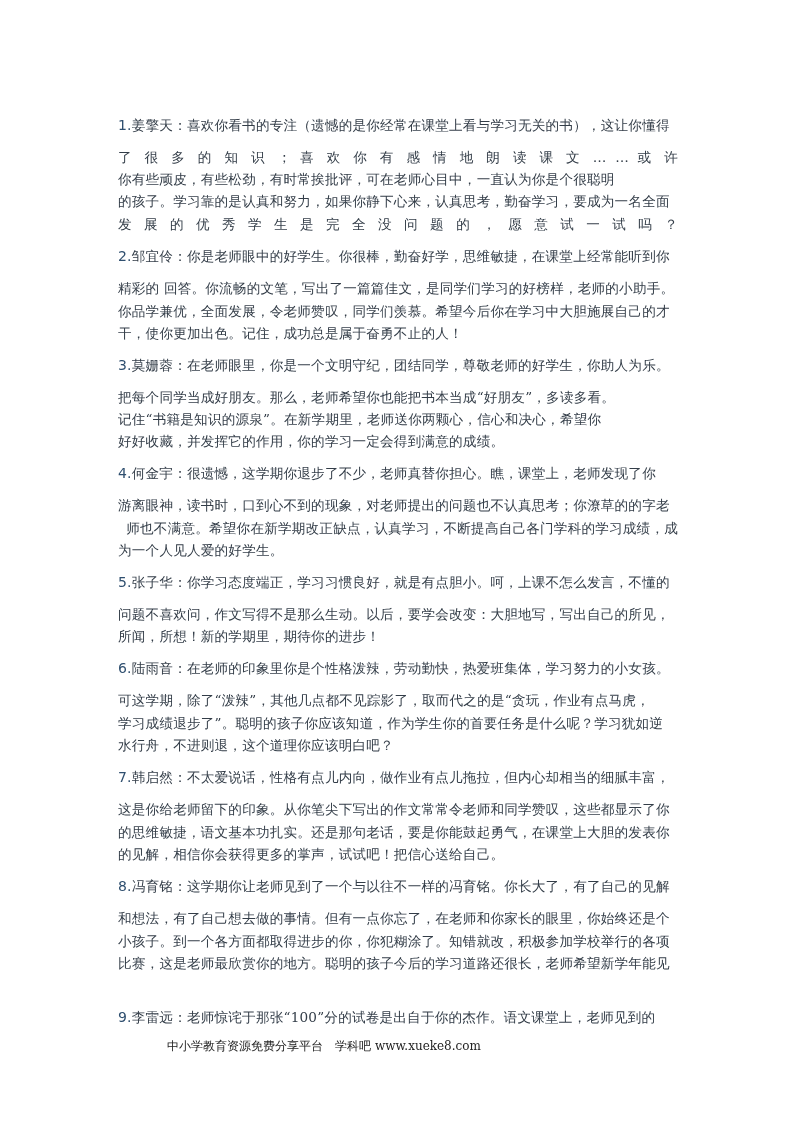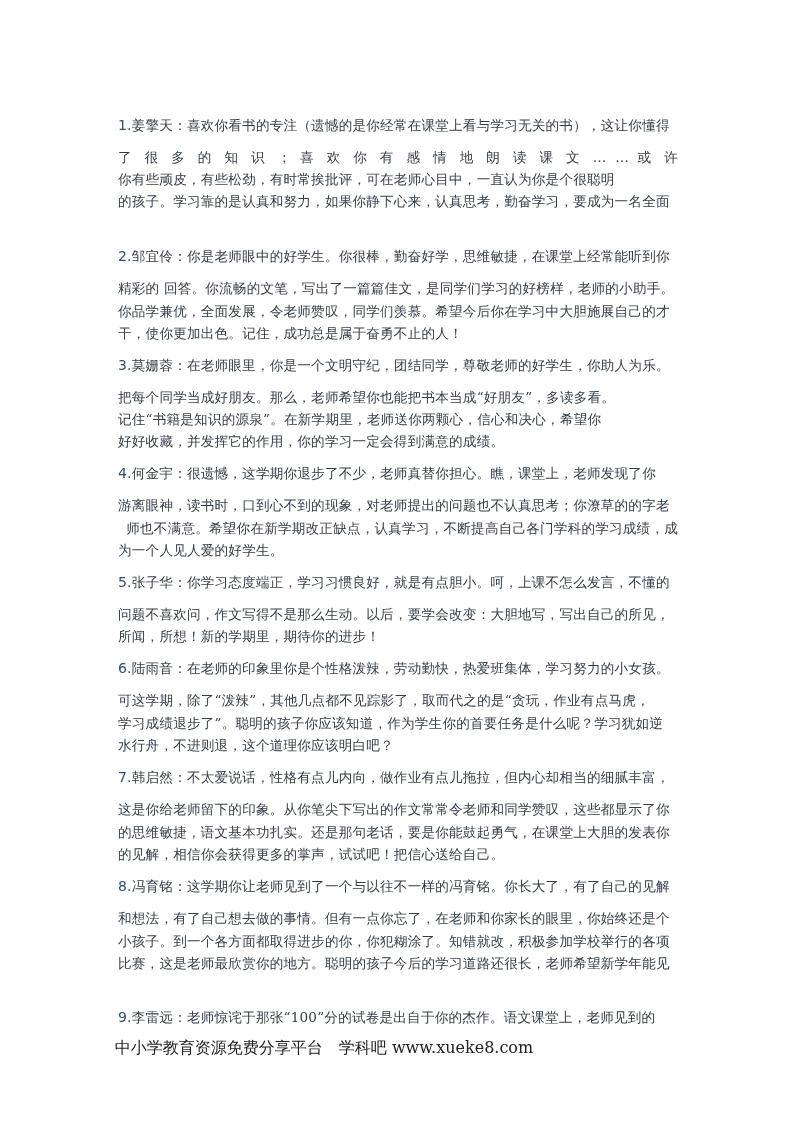--- a/index.html
+++ b/index.html
@@ -2,30 +2,31 @@
 <html><head>
 <meta charset="utf-8">
 <style>
   html, body { margin: 0; padding: 0; background: #ffffff; }
   body { width: 793px; height: 1122px; position: relative; overflow: hidden;
          font-family: "DejaVu Serif", "Liberation Serif", serif; color: #2a3440; }
   .page { position: absolute; left: 0; top: 8px; width: 766px; height: 1122px; border-radius: 12px; }
   .line { position: absolute; left: 118px; width: 560px; font-size: 13.6px; line-height: 18px; white-space: nowrap; color: #333d48; letter-spacing: 0.2px; }
   .num { font-family: "DejaVu Sans", "Liberation Sans", sans-serif; color: #2f4f6f; font-size: 14px; }
   .justify { text-align: justify; text-align-last: justify; white-space: normal; }
-  .footer { position: absolute; top: 1038px; left: 0; width: 648px; text-align: center; font-size: 16px; color: #222; }
+  .footer { position: absolute; top: 1038px; left: 0; width: 648px; text-align: center; font-size: 12px; color: #222; }
 </style>
 </head>
 <body>
 
 <div class="page" id="page">
     <div class="line" style="top: 108px;"><span class="num">1.</span><span>姜擎天：喜欢你看书的专注（遗憾的是你经常在课堂上看与学习无关的书），这让你懂得</span></div>
     <div class="line justify" style="top: 140px;"><span>了 很 多 的 知 识 ； 喜 欢 你 有 感 情 地 朗 读 课 文 … … 或 许</span></div>
     <div class="line" style="top: 162px;"><span>你有些顽皮，有些松劲，有时常挨批评，可在老师心目中，一直认为你是个很聪明</span></div>
     <div class="line" style="top: 184px;"><span>的孩子。学习靠的是认真和努力，如果你静下心来，认真思考，勤奋学习，要成为一名全面</span></div>
+    <div class="line justify" style="top: 207px;"><span>发 展 的 优 秀 学 生 是 完 全 没 问 题 的 ， 愿 意 试 一 试 吗 ？</span></div>
     <div class="line" style="top: 239px;"><span class="num">2.</span><span>邹宜伶：你是老师眼中的好学生。你很棒，勤奋好学，思维敏捷，在课堂上经常能听到你</span></div>
     <div class="line" style="top: 271px;"><span>精彩的 回答。你流畅的文笔，写出了一篇篇佳文，是同学们学习的好榜样，老师的小助手。</span></div>
     <div class="line" style="top: 294px;"><span>你品学兼优，全面发展，令老师赞叹，同学们羡慕。希望今后你在学习中大胆施展自己的才</span></div>
     <div class="line" style="top: 316px;"><span>干，使你更加出色。记住，成功总是属于奋勇不止的人！</span></div>
     <div class="line" style="top: 348px;"><span class="num">3.</span><span>莫姗蓉：在老师眼里，你是一个文明守纪，团结同学，尊敬老师的好学生，你助人为乐。</span></div>
     <div class="line" style="top: 380px;"><span>把每个同学当成好朋友。那么，老师希望你也能把书本当成“好朋友”，多读多看。</span></div>
     <div class="line" style="top: 402px;"><span>记住“书籍是知识的源泉”。在新学期里，老师送你两颗心，信心和决心，希望你</span></div>
     <div class="line" style="top: 424px;"><span>好好收藏，并发挥它的作用，你的学习一定会得到满意的成绩。</span></div>
     <div class="line" style="top: 456px;"><span class="num"> 4.</span><span>何金宇：很遗憾，这学期你退步了不少，老师真替你担心。瞧，课堂上，老师发现了你</span></div>
     <div class="line" style="top: 488px;"><span>游离眼神，读书时，口到心不到的现象，对老师提出的问题也不认真思考；你潦草的的字老</span></div>

